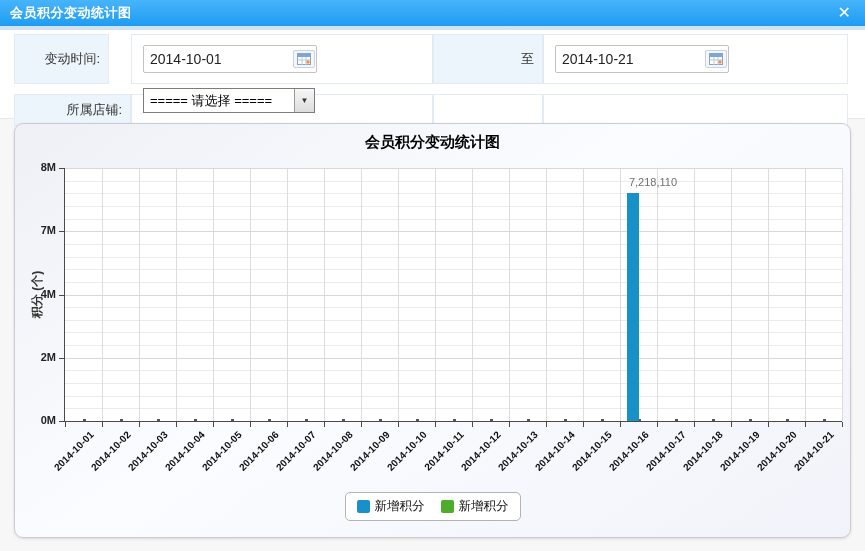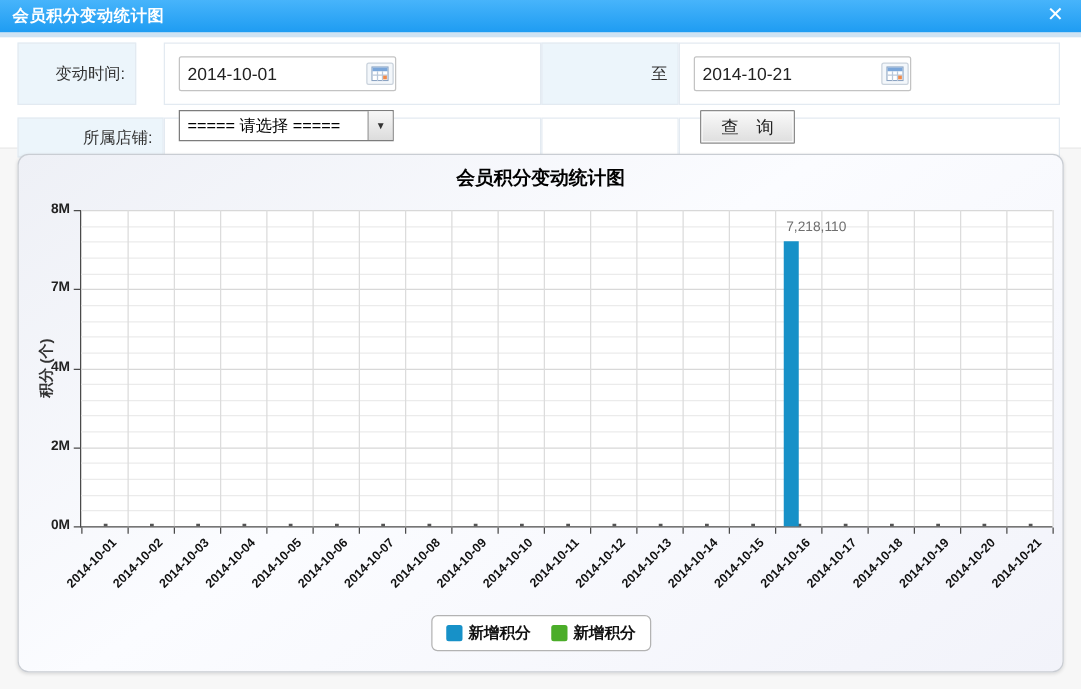--- a/index.html
+++ b/index.html
@@ -71,21 +71,21 @@
     font-size:12px;font-weight:bold;color:#333;transform:rotate(-90deg);}
   .bar{position:absolute;bottom:0;}
   .bar-label{position:absolute;width:120px;text-align:center;
     font-size:11px;color:#6f6f6f;white-space:nowrap;}
 
   .legend{position:absolute;left:50%;top:368px;transform:translateX(-50%);
     display:flex;align-items:center;gap:16px;padding:5px 11px;
     border:1px solid #b3b3b3;border-radius:5px;background:#fff;}
   .legend-item{display:flex;align-items:center;gap:5px;}
   .swatch{width:13px;height:13px;border-radius:2px;}
-  .legend-text{font-size:12.5px;font-weight:700;color:#111;white-space:nowrap;}
+  .legend-text{font-size:12.5px;font-weight:400;color:#111;white-space:nowrap;}
 </style>
 </head>
 <body>
 
 <div id="app">
 
   <div class="titlebar">
     <span class="title">会员积分变动统计图</span>
     <span class="close">✕</span>
   </div>
@@ -124,21 +124,20 @@
   <div class="cell lbl r2" style="left:14px;width:117px;">所属店铺:</div>
   <div class="cell white r2" style="left:131px;width:302px;"></div>
   <div class="cell white r2" style="left:433px;width:110px;"></div>
   <div class="cell white r2" style="left:543px;width:305px;"></div>
 
   <div class="select-box">
     <span class="sel-text">===== 请选择 =====</span>
     <span class="sel-arrow">▼</span>
   </div>
 
-  <div class="query-btn">查　询</div>
 
   <div class="panel">
     <div class="chart-title">会员积分变动统计图</div>
     <div id="plot">
         <div class="gl-h minor" style="top: 240.35px;"></div>
         <div class="gl-h minor" style="top: 227.7px;"></div>
         <div class="gl-h minor" style="top: 215.05px;"></div>
         <div class="gl-h minor" style="top: 202.4px;"></div>
         <div class="gl-h minor" style="top: 177.1px;"></div>
         <div class="gl-h minor" style="top: 164.45px;"></div>

